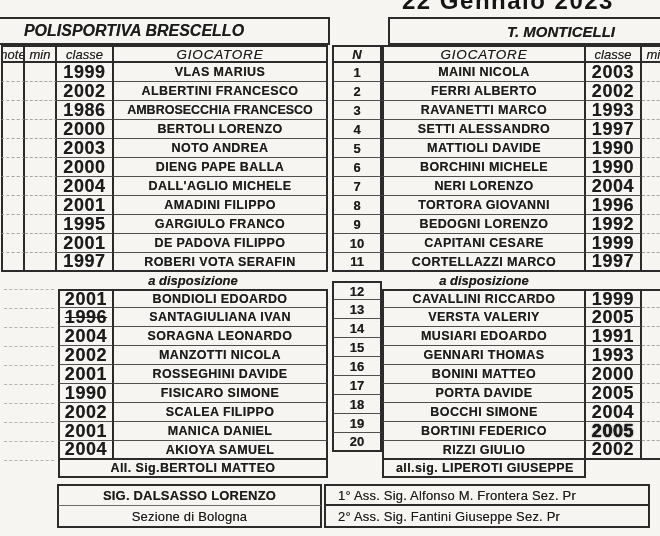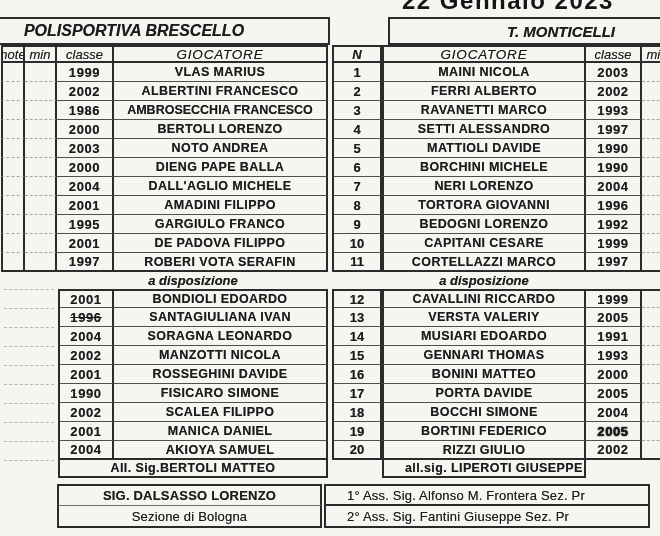--- a/index.html
+++ b/index.html
@@ -16,31 +16,31 @@
   .bt{border-top:2px solid var(--ln);}
   .bb{border-bottom:2px solid var(--ln);}
   .sep{border-bottom:1px solid #6d6d6d;}
   .fnt{border-bottom:1px dashed #a6a6a6;}
   .w-note{width:24px;} .w-min{width:32px;} .w-cls{width:57px;} .w-gioL{width:214px;}
   .w-n{width:50px;}
   .w-gioR{width:204px;} .w-clsR{width:56px;} .w-minR{width:32px;}
   .w-fullL{width:270px;} .w-fullR{width:204px;}
   .w-refl{width:265px;} .w-refr{width:326px;}
   .name{font-weight:700;font-size:12.5px;letter-spacing:.4px;}
-  .yr{font-weight:700;font-size:13px;letter-spacing:.6px;}
+  .yr{font-weight:700;font-size:18px;letter-spacing:.6px;}
   .num{font-weight:700;font-size:13px;}
   .hdr-it{font-style:italic;font-size:13px;color:#222;}
   .hdr-g{font-style:italic;font-weight:400;font-size:13.5px;letter-spacing:.8px;}
   .team{font-style:italic;font-weight:700;font-size:16px;}
   .team-sm{font-size:15px;}
   .adisp{position:absolute;display:flex;align-items:center;justify-content:center;
          font-style:italic;font-weight:700;font-size:13px;text-shadow:0 0 .4px rgba(0,0,0,.55);text-align:center;}
   .struck{text-decoration:line-through;}
   .ow{text-shadow:0 0 1.6px #000,0 0 .4px #000;}
-  .left-al{justify-content:flex-start;padding-left:21px;}
+  .left-al{justify-content:flex-start;padding-left:12px;}
   .ref-txt{font-size:13px;font-weight:700;letter-spacing:.2px;}
   .ref-reg{font-size:13px;font-weight:400;letter-spacing:.2px;}
   #date-top{position:absolute;top:-13px;left:402px;font-size:24px;font-weight:700;
             letter-spacing:1.5px;color:#141414;}
   .dash{position:absolute;left:4px;width:50px;height:0;border-top:1px dashed #b4b4b4;}
 </style>
 </head>
 <body>
 
 <div id="page">
@@ -291,21 +291,21 @@
         <div class="c cl bb" style="width:56px;">
           <span class="yr">2004</span>
         </div>
         <div class="c bb w-gioL name">AKIOYA SAMUEL</div>
       </div>
     <div class="r r18">
         <div class="c cl bb w-fullL name">All. Sig.BERTOLI MATTEO</div>
       </div>
   </div>
 
-  <div class="sec" style="left:332px;top:289px;width:50px;">
+  <div class="sec" style="left:332px;top:281px;width:50px;">
     <div class="r">
         <div class="c cl bt w-n num">12</div>
       </div>
     <div class="r">
         <div class="c cl w-n num">13</div>
       </div>
     <div class="r">
         <div class="c cl w-n num">14</div>
       </div>
     <div class="r">

